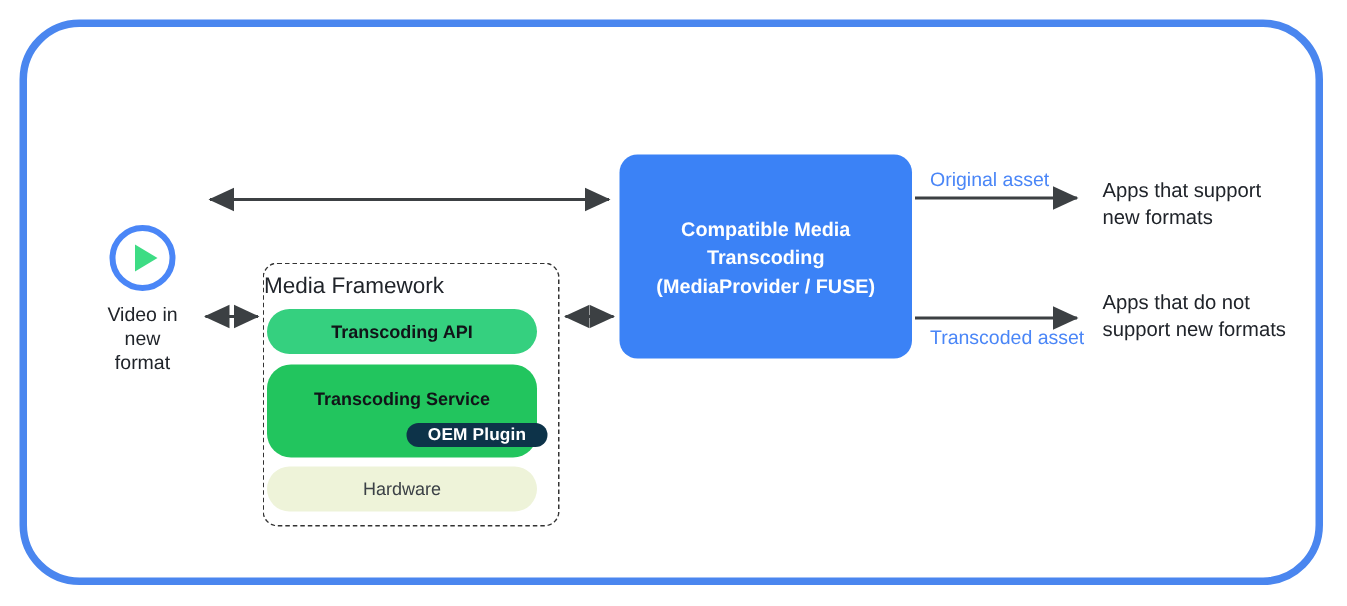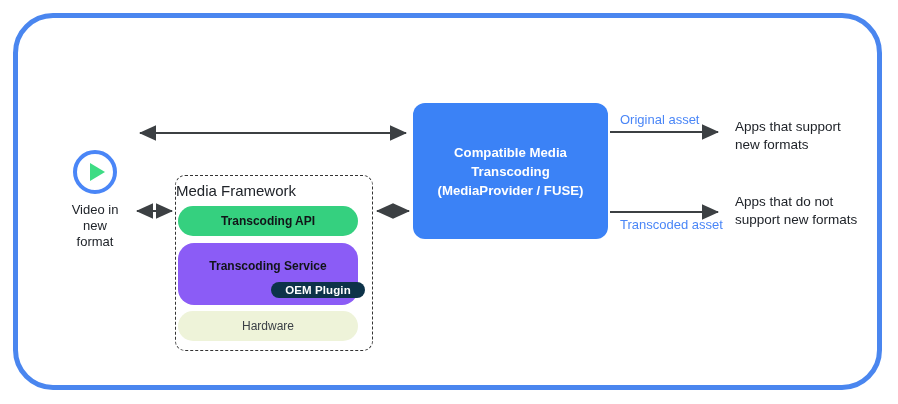--- a/index.html
+++ b/index.html
@@ -102,21 +102,21 @@
   .box-api {
     top: 30px;
     height: 30px;
     background: #35d07f;
     color: #111418;
     font-weight: bold;
   }
   .box-service {
     top: 67px;
     height: 62px;
-    background: #8b5cf6;
+    background: #22c55e;
     color: #111418;
     font-weight: bold;
     align-items: flex-start;
     padding-top: 16px;
   }
   .box-hardware {
     top: 135px;
     height: 30px;
     background: #eef3d9;
     color: #3b4046;

